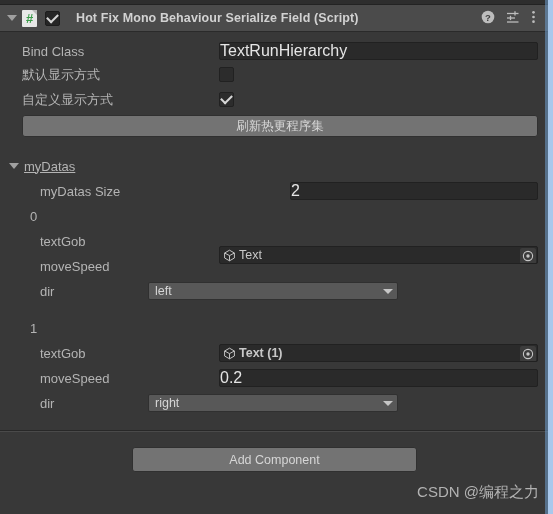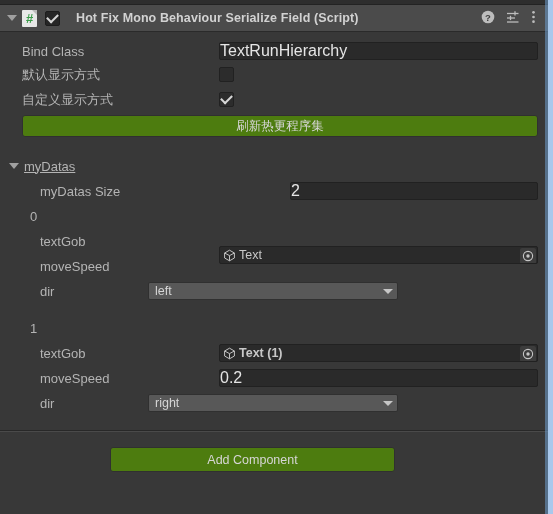--- a/index.html
+++ b/index.html
@@ -232,21 +232,21 @@
     margin-left: auto;
     width: 0; height: 0;
     border-left: 5px solid transparent;
     border-right: 5px solid transparent;
     border-top: 5px solid #c6c6c6;
   }
 
   
   .wide-btn {
     position: absolute;
-    background: #4d7c0f;
+    background: #737373;
     border: 1px solid #303030;
     border-radius: 3px;
     box-sizing: border-box;
     display: flex;
     align-items: center;
     justify-content: center;
     color: #d6d6d6;
     font-size: 12.5px;
     cursor: pointer;
     white-space: nowrap;
@@ -427,20 +427,21 @@
     <span class="lbl ind">dir</span>
     <span class="dropdown" style="left:148px; width:250px; top:1px;">
       <span>right</span>
       <span class="dd-arrow"></span>
     </span>
   </div>
 
   <div class="hr" style="top:430px;"></div>
   <div class="hr2" style="top:431px;"></div>
 
-  <div class="wide-btn" style="left:110px; top:447px; width:285px; height:25px;">
+  <div class="wide-btn" style="left:132px; top:447px; width:285px; height:25px;">
     <span>Add Component</span>
   </div>
 
+  <div class="watermark" style="top:483px;">CSDN @编程之力</div>
 
   <div class="right-edge-inner"></div>
   <div class="right-edge"></div>
 </div>
 
 </body></html>

